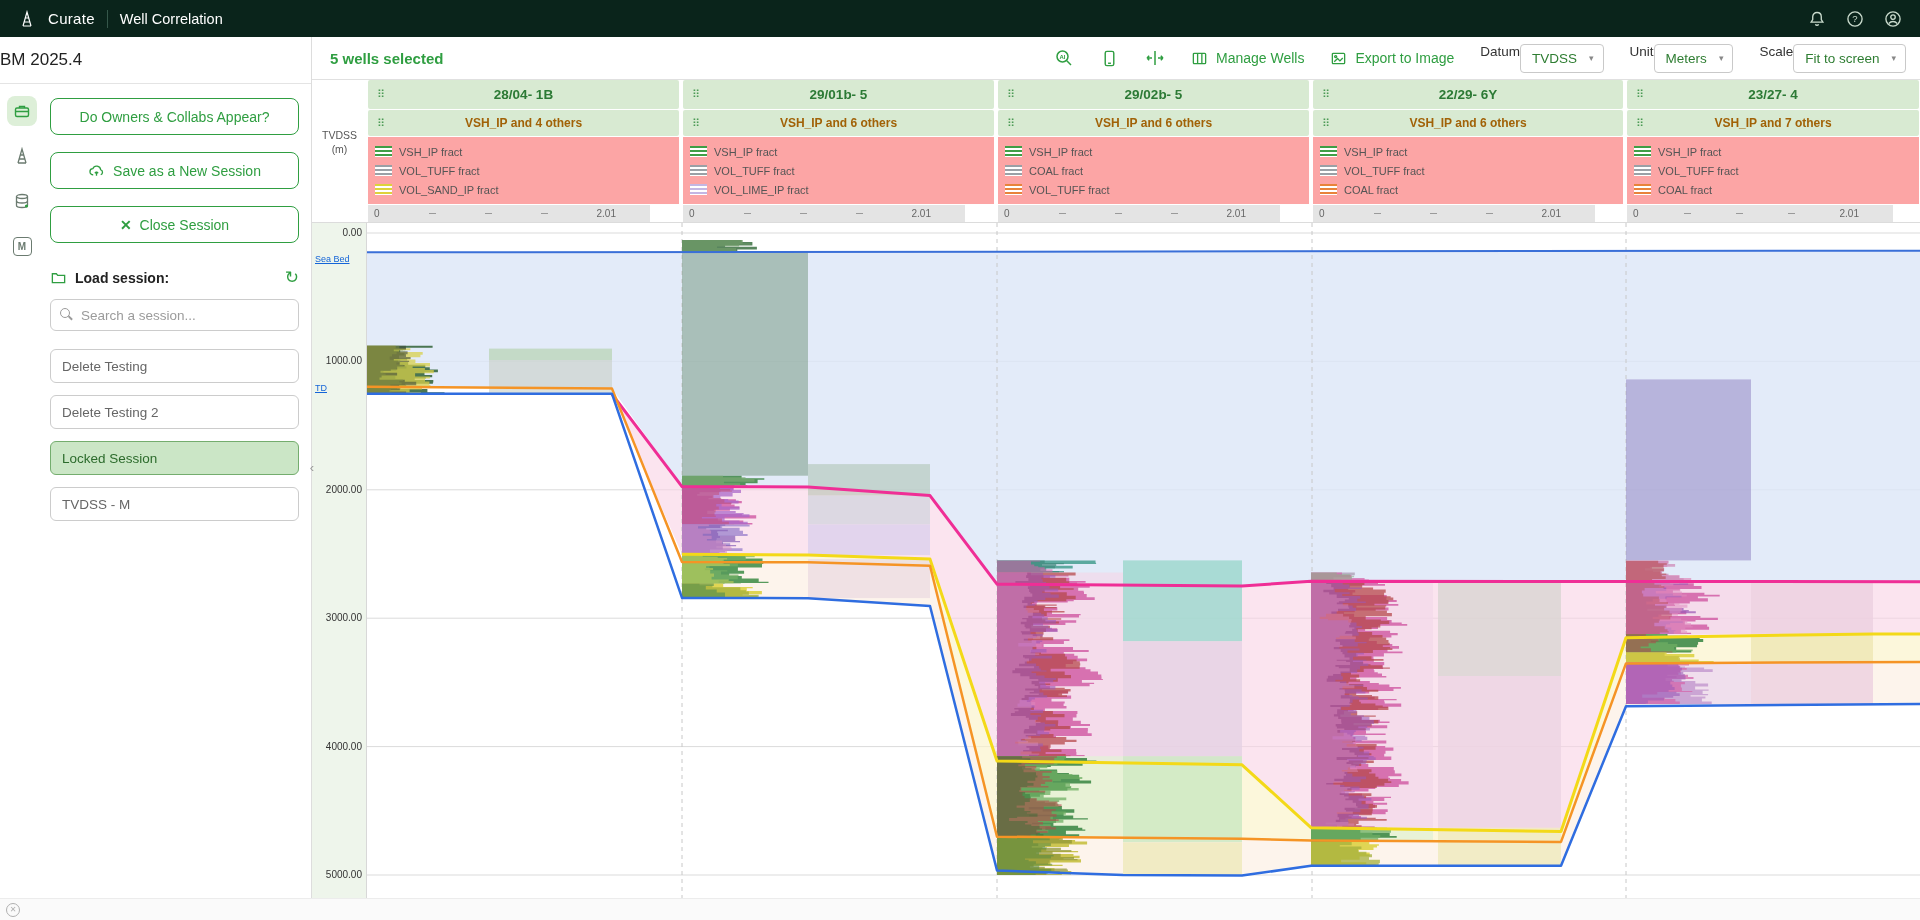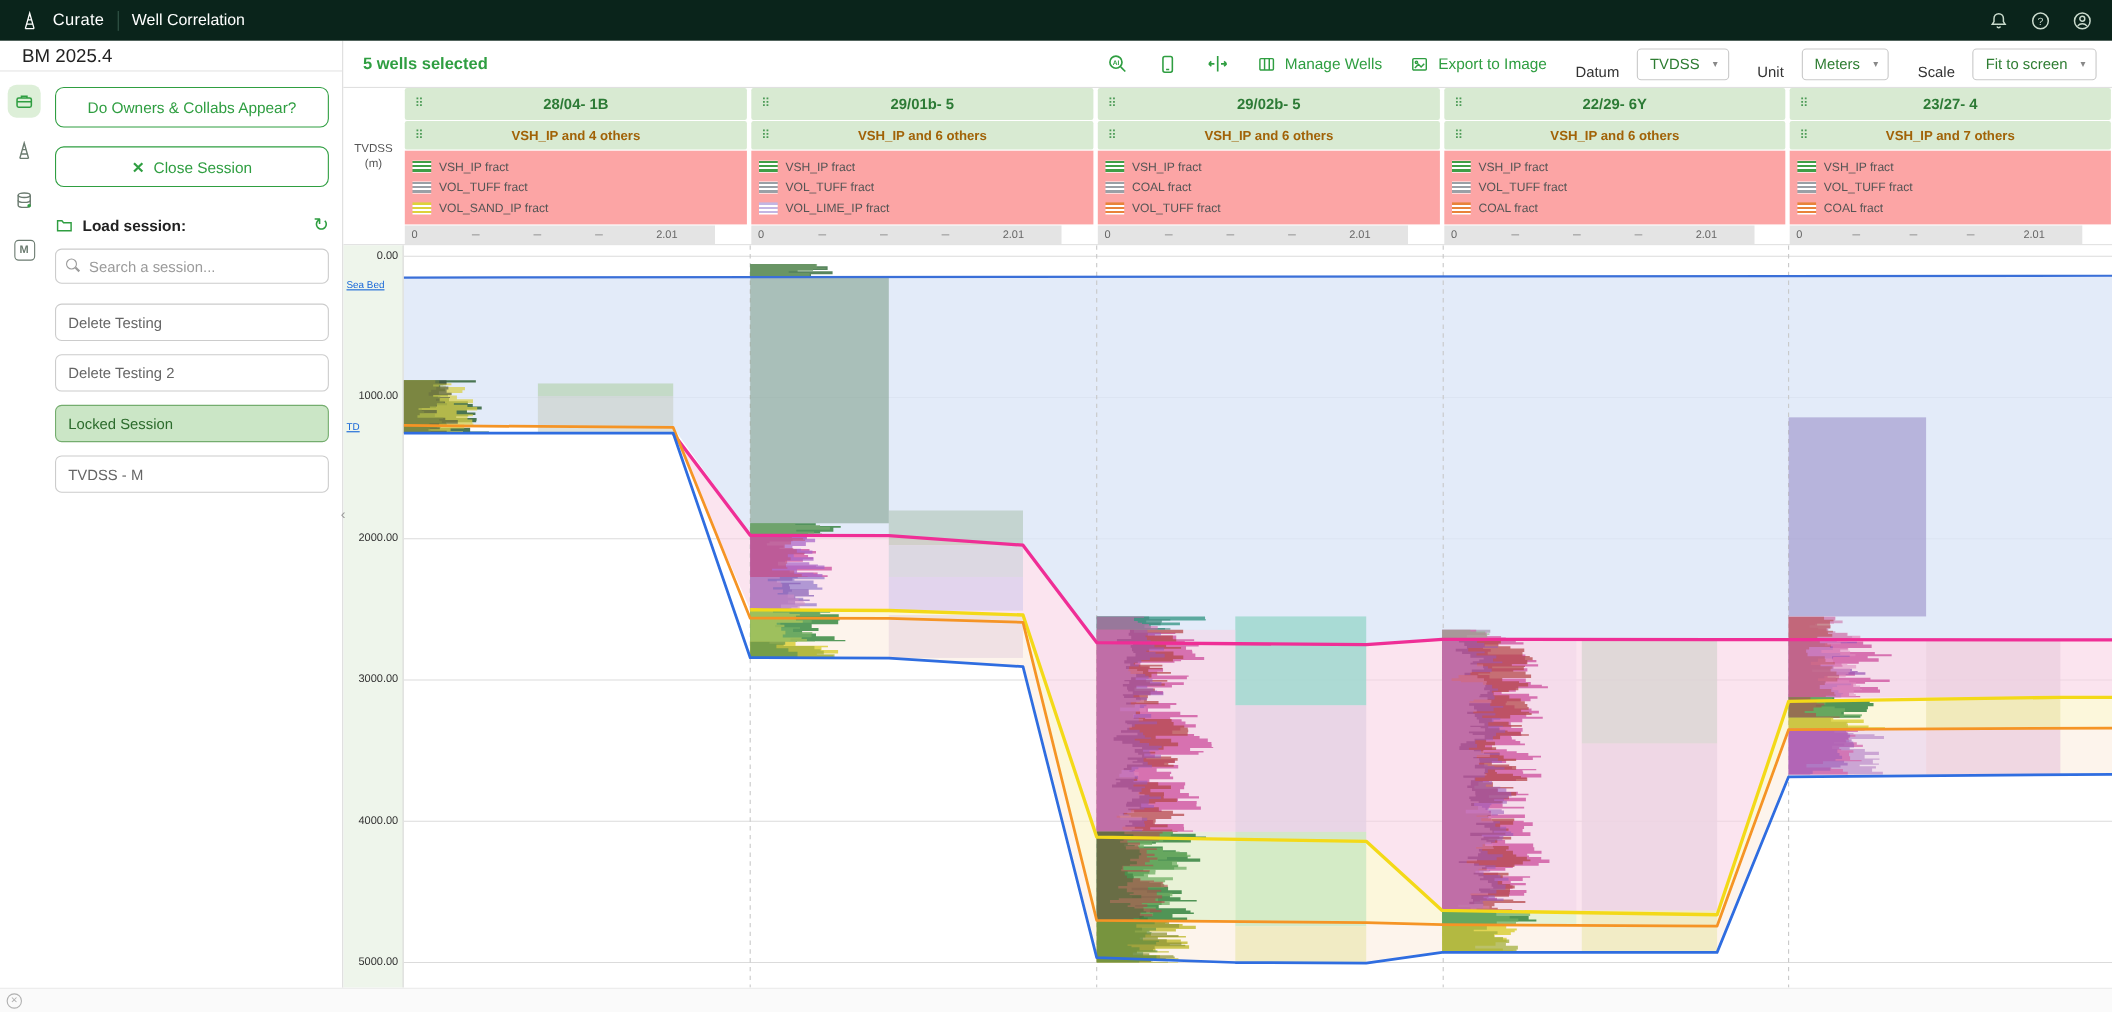--- a/index.html
+++ b/index.html
@@ -14,21 +14,21 @@
   .tb-left{display:flex;align-items:center;gap:12px}
   .app-name{font-size:15px;letter-spacing:.3px}
   .tb-sep{width:1px;height:18px;background:#35574a}
   .module-name{font-size:14.5px}
   .tb-right{margin-left:auto;display:flex;align-items:center;gap:20px}
   .tb-ic{width:18px;height:18px;display:inline-flex;cursor:pointer}
 
   
   .sidebar{position:absolute;top:37px;left:0;width:312px;bottom:22px;background:#fff;
     border-right:1px solid #ddd;z-index:10}
-  .sb-title{height:28px;display:flex;align-items:center;padding-left:20px;
+  .sb-title{height:47px;display:flex;align-items:center;padding-left:0;
     font-size:17px;color:#222;border-bottom:1px solid #e4e4e4}
   .sb-body{display:flex;height:calc(100% - 40px)}
   .rail{width:44px;padding-top:12px;display:flex;flex-direction:column;align-items:center;gap:15px}
   .rail-item{width:30px;height:30px;display:flex;align-items:center;justify-content:center;cursor:pointer}
   .rail-item.active{background:#ddefd8;border-radius:8px}
   .mtile{width:19px;height:19px;border:1.5px solid #6b7b70;border-radius:4px;color:#6b7b70;
     font-size:10px;font-weight:bold;display:flex;align-items:center;justify-content:center}
   .sb-content{flex:1;padding:14px 12px 0 6px}
   .sbtn{width:100%;height:37px;border:1.5px solid #2f9e41;border-radius:8px;color:#2f9e41;
     font-size:14px;font-weight:500;display:flex;align-items:center;justify-content:center;gap:8px;
@@ -54,21 +54,21 @@
 
   
   .main{position:absolute;left:312px;top:37px;right:0;bottom:22px;background:#fff}
   .toolbar{height:43px;display:flex;align-items:center;gap:18px;padding:0 14px 0 18px;
     border-bottom:1px solid #e0e0e0}
   .sel-count{color:#2f9e41;font-size:15px;font-weight:600}
   .tool-icons{margin-left:auto;display:flex;align-items:center;gap:26px}
   .ticon{display:inline-flex;cursor:pointer}
   .tbtn{display:flex;align-items:center;gap:8px;color:#2f9e41;font-size:14px;font-weight:500;
     background:none;border:none;cursor:pointer;font-family:inherit}
-  .ddgroup{display:flex;align-items:flex-end;gap:16px}
+  .ddgroup{display:flex;align-items:flex-start;gap:0}
   .ddlabel{font-size:13.5px;color:#333}
   .dd{height:29px;border:1px solid #c9c9c9;border-radius:4px;display:flex;align-items:center;
     gap:12px;padding:0 9px 0 11px;color:#2e7d32;font-size:13.5px;background:#fff;cursor:pointer}
   .dd .caret{color:#888;font-size:9px}
 
   
   .chart-wrap{position:absolute;left:0;right:0;top:43px;bottom:0;background:#fff;overflow:hidden}
   .hairline{position:absolute;left:0;right:0;top:142px;height:1px;background:#dcdcdc}
   .axis-strip{position:absolute;left:0;top:143px;width:55px;height:675px;background:#eef5eb;
     border-right:1px solid #d8d8d8}
@@ -161,20 +161,29 @@
             <circle cx="13.5" cy="14" r="1.6" fill="#2f9e41" stroke="none"></circle>
             </svg>
         </span>
         <span class="rail-item">
           <span class="mtile">M</span>
         </span>
       </div>
       <div class="sb-content">
         <button class="sbtn">
           <span>Do Owners &amp; Collabs Appear?</span>
+        </button>
+        <button class="sbtn">
+          <span style="display:inline-flex">
+            <svg viewBox="0 0 18 18" fill="none" stroke="#2f9e41" stroke-width="1.4" width="17" height="17">
+              <path d="M5.5 13.5a3.2 3.2 0 0 1-.4-6.4 4.3 4.3 0 0 1 8.3 1.1 2.8 2.8 0 0 1 .1 5.3"></path>
+              <path d="M9 14.5v-4.2m0 0L7.2 12m1.8-1.7L10.8 12"></path>
+              </svg>
+          </span>
+          <span>Save as a New Session</span>
         </button>
         <button class="sbtn">
           <span class="xicon">✕</span>
           <span>Close Session</span>
         </button>
         <div class="load-row">
           <span style="display:inline-flex">
             <svg viewBox="0 0 18 18" fill="none" stroke="#2f9e41" stroke-width="1.4" width="17" height="17">
               <path d="M2.5 5h4.2l1.5 1.8h7.3v7.7H2.5z"></path>
               </svg>

